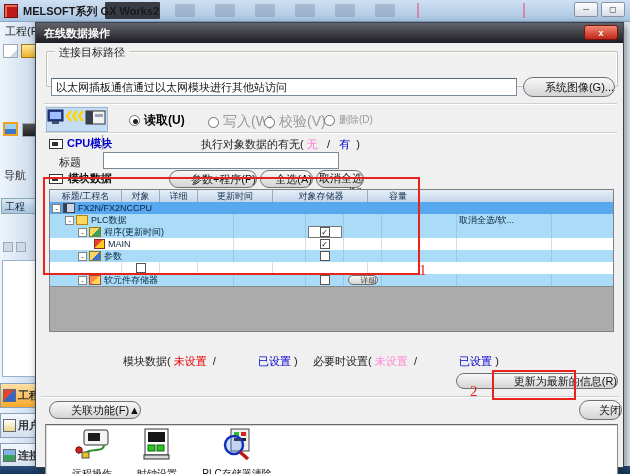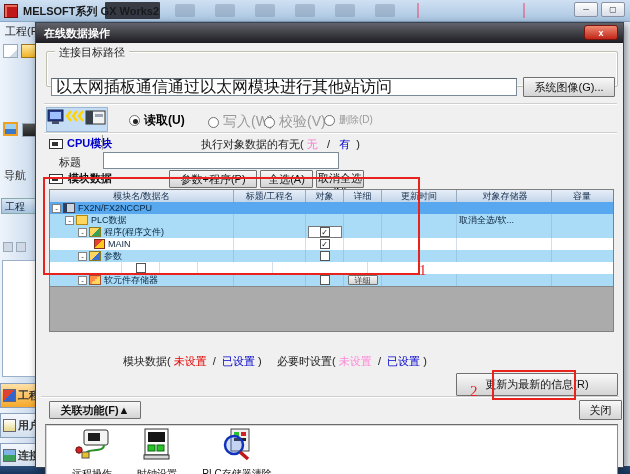--- a/index.html
+++ b/index.html
@@ -50,24 +50,24 @@
     padding:3px 0 0 8px; }
   .dlg-close { position:absolute; right:5px; top:2px; width:34px; height:15px;
     background:linear-gradient(#ef8a72,#c22518); border:1px solid #7c140c; border-radius:3px;
     color:#fff; font-size:9px; font-weight:bold; text-align:center; line-height:14px; }
   .dlg-body { position:absolute; left:0; top:20px; right:0; bottom:0; }
 
   .groupbox { position:absolute; left:10px; top:8px; width:572px; height:36px;
     border:1px solid #c0c0b0; border-radius:2px; box-shadow:inset 0 0 0 1px #fff; }
   .group-label { position:absolute; left:8px; top:-7px; background:#f0f0f0; padding:0 4px; font-size:11px; color:#222; }
   .path-field { position:absolute; left:15px; top:35px; width:466px; height:18px; background:#fff;
-    border:1px solid #7a8a99; border-top-color:#5a6a78; font-size:16px; color:#111;
+    border:1px solid #7a8a99; border-top-color:#5a6a78; font-size:11px; color:#111;
     padding:0 4px; font-family:inherit; }
   .btn { background:linear-gradient(#f8f8f8,#e8e8e8 45%,#d4d4d4); border:1px solid #707070;
-    border-radius:1px; font-size:11px; color:#111; text-align:center; font-family:inherit; }
+    border-radius:10px; font-size:11px; color:#111; text-align:right; font-family:inherit; }
   .btn-sys { position:absolute; left:487px; top:34px; width:92px; height:20px; }
   .sep { position:absolute; left:8px; width:573px; height:2px;
     border-top:1px solid #cfcfcf; border-bottom:1px solid #fff; }
 
   .mode-graphic { position:absolute; left:10px; top:64px; width:62px; height:25px;
     background:#c4ddf4; border:1px solid #9ab8d4; }
   .radio { position:absolute; display:flex; align-items:center; gap:4px; font-size:12px; }
   .rdot { width:11px; height:11px; border-radius:50%; background:#fff; border:1px solid #707070;
     display:inline-block; position:relative; }
   .rdot.on::after { content:""; position:absolute; left:3px; top:3px; width:5px; height:5px;
@@ -121,23 +121,23 @@
   .ico-devdata { background:#cfd6df; border:1px solid #556; box-shadow:inset 0 2px 0 #8fa2b8; }
   .cb { width:10px; height:10px; background:#fff; border:1px solid #555; font-size:8px;
     line-height:9px; text-align:center; color:#111; }
   .cb-cellfocus { background:#fff; border:1px solid #777; box-shadow:inset 0 0 0 1px #fff;
     width:34px; height:12px; display:flex; align-items:center; justify-content:center; }
   .btn-detail { width:30px; height:10px; font-size:8px; line-height:9px; padding:0;
     color:#333; }
   .tbl-filler { height:35px; background:#ababab; border-top:1px solid #888; }
 
   .legend { position:absolute; left:87px; top:311px; font-size:11px; color:#222; white-space:nowrap; }
-  .lg-red { color:#e60000; } .lg-blue { color:#0000cc; } .lg-pink { color:#ff8ad8; }
-  .btn-refresh { position:absolute; left:420px; top:330px; width:162px; height:23px; }
-  .btn-related { position:absolute; left:13px; top:358px; width:92px; height:18px;font-weight:bold; }
+  .lg-red { color:#e60000; } .lg-blue { color:#0000cc;margin-left:36px; } .lg-pink { color:#ff8ad8; }
+  .btn-refresh { position:absolute; left:420px; top:330px; width:162px; height:16px; }
+  .btn-related { position:absolute; left:13px; top:358px; width:92px; height:18px; }
   .btn-exec { position:absolute; left:465px; top:357px; width:70px; height:20px; }
   .btn-closedlg { position:absolute; left:543px; top:357px; width:43px; height:20px; }
 
   .footer-panel { position:absolute; left:9px; top:381px; width:573px; height:61px; background:#fff;
     border:1px solid #8a8a8a; border-top-color:#6a6a6a; box-shadow:inset 1px 1px 0 #d8d8d8; }
   .ficon { position:absolute; top:3px; text-align:center; }
   .ficon .flabel { font-size:10px; color:#111; margin-top:1px; white-space:nowrap; }
 
   
   .ann-rect { position:absolute; border:2px solid #e8231e; z-index:5; pointer-events:none; }
@@ -255,21 +255,20 @@
     <div class="moddata">
       <span class="screen-ico"></span>
       <span>模块数据</span>
     </div>
     <button class="btn btn-pp">参数+程序(P)</button>
     <button class="btn btn-sa">全选(A)</button>
     <button class="btn btn-da">取消全选(N)</button>
 
     <div class="dtable">
       <div class="thead">
-        <div class="th c1">模块名/数据名</div>
         <div class="th c2">标题/工程名</div>
         <div class="th c3">对象</div>
         <div class="th c4">详细</div>
         <div class="th c5">更新时间</div>
         <div class="th c6">对象存储器</div>
         <div class="th c7">容量</div>
       </div>
 
       <div class="trow shade-sel">
         <div class="tc c1">
@@ -299,21 +298,21 @@
         <div class="tc c5"></div>
         <div class="tc c6">取消全选/软...</div>
         <div class="tc c7"></div>
       </div>
 
       <div class="trow shade-light">
         <div class="tc c1">
             <span style="width:28px"></span>
           <span class="expander">-</span>
           <span class="ico ico-progfolder"></span>
-          <span>程序(程序文件)</span>
+          <span>程序(更新时间)</span>
           </div>
         <div class="tc c2"></div>
         <div class="tc c3">
             <span class="cb-cellfocus">
               <span class="cb">✓</span>
             </span>
           </div>
         <div class="tc c4"></div>
           <div class="tc c5"></div>
           <div class="tc c6"></div>

